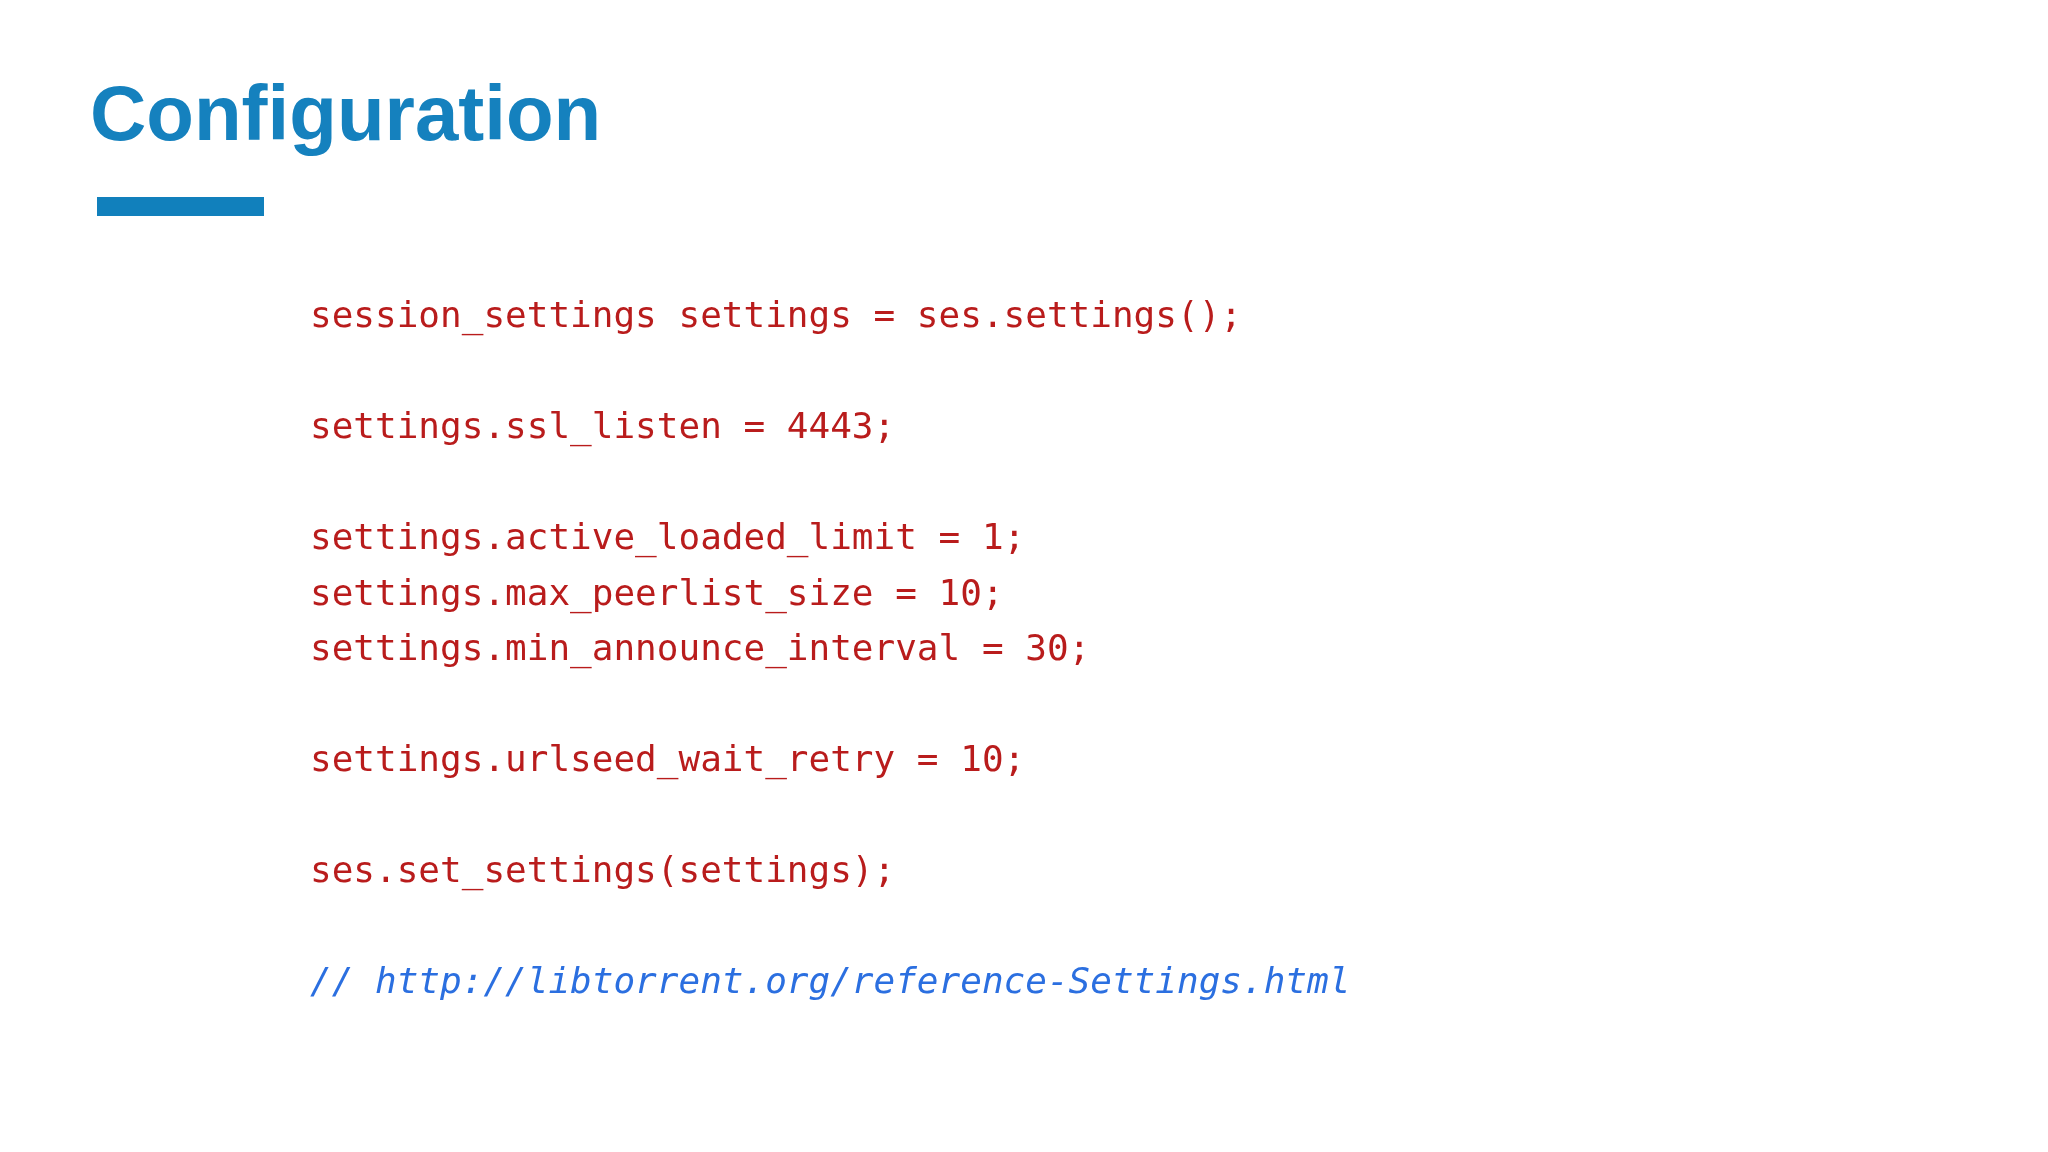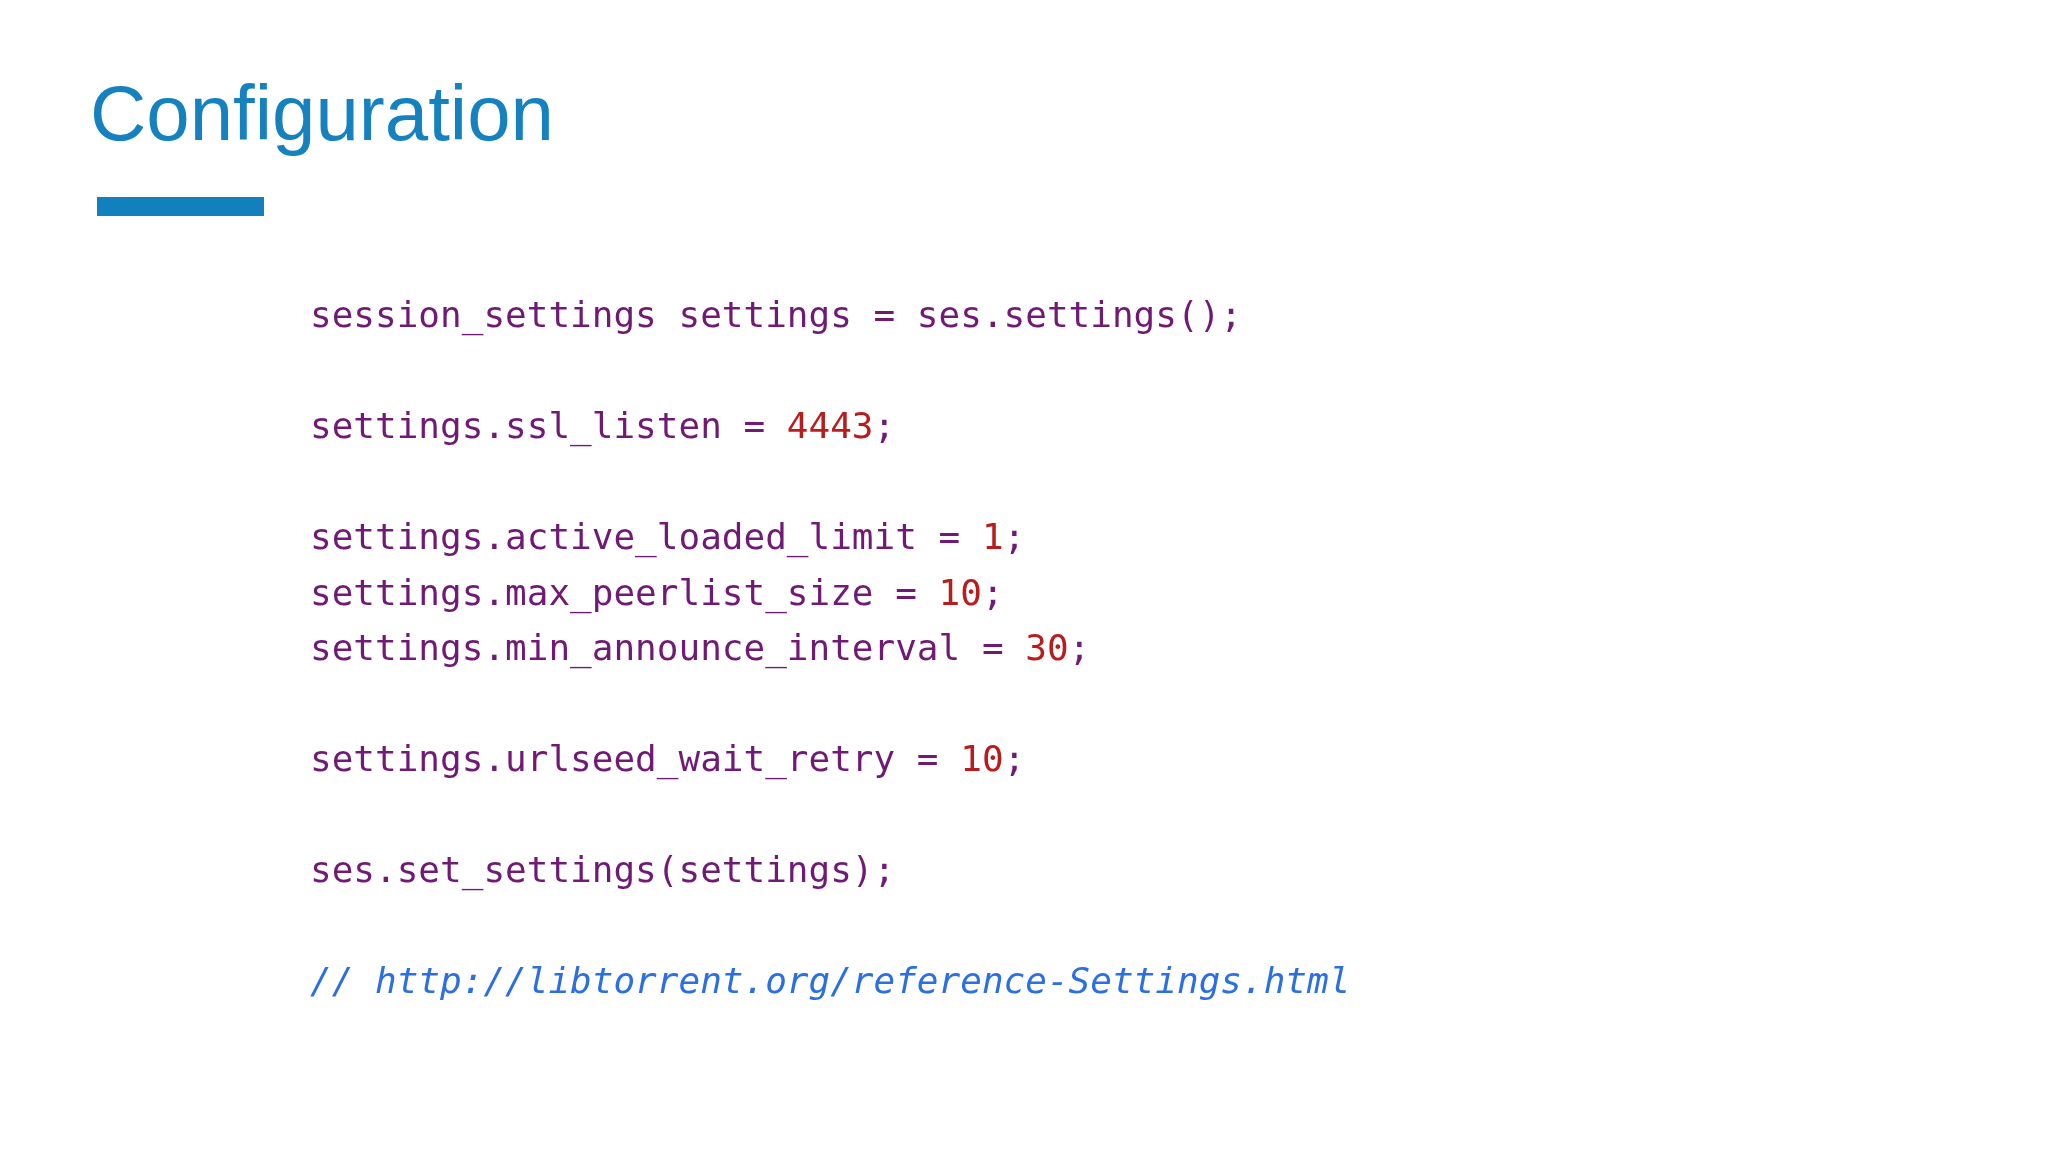--- a/index.html
+++ b/index.html
@@ -14,21 +14,21 @@
     height: 1152px;
     background: #ffffff;
     overflow: hidden;
   }
   .slide-title {
     position: absolute;
     left: 90px;
     top: 68px;
     font-family: "Liberation Sans", sans-serif;
     font-size: 78px;
-    font-weight: 400;
+    font-weight: 700;
     color: #1581BE;
     letter-spacing: 0px;
     white-space: nowrap;
   }
   .accent-bar {
     position: absolute;
     left: 97px;
     top: 197px;
     width: 167px;
     height: 19px;
@@ -41,21 +41,21 @@
     font-family: "DejaVu Sans Mono", "Liberation Mono", monospace;
     font-size: 36px;
     line-height: 55.5px;
     color: #1f1f1f;
     white-space: pre;
   }
   .code-line {
     height: 55.5px;
   }
   .seg-plain {
-    color: #701a75;
+    color: #b91c1c;
   }
   .seg-number {
     color: #b91c1c;
   }
   .seg-comment {
     color: #2B6FE0;
     font-style: italic;
   }
 </style>
 </head>

